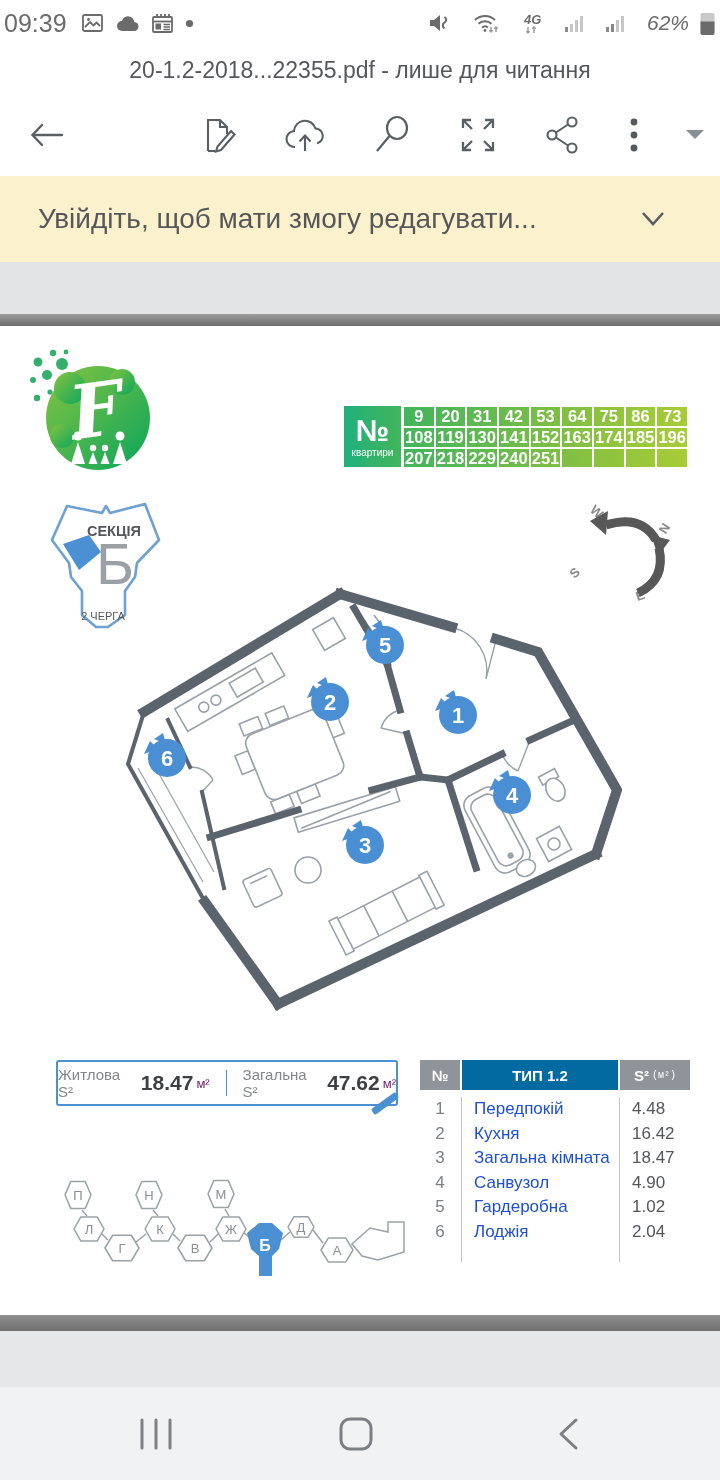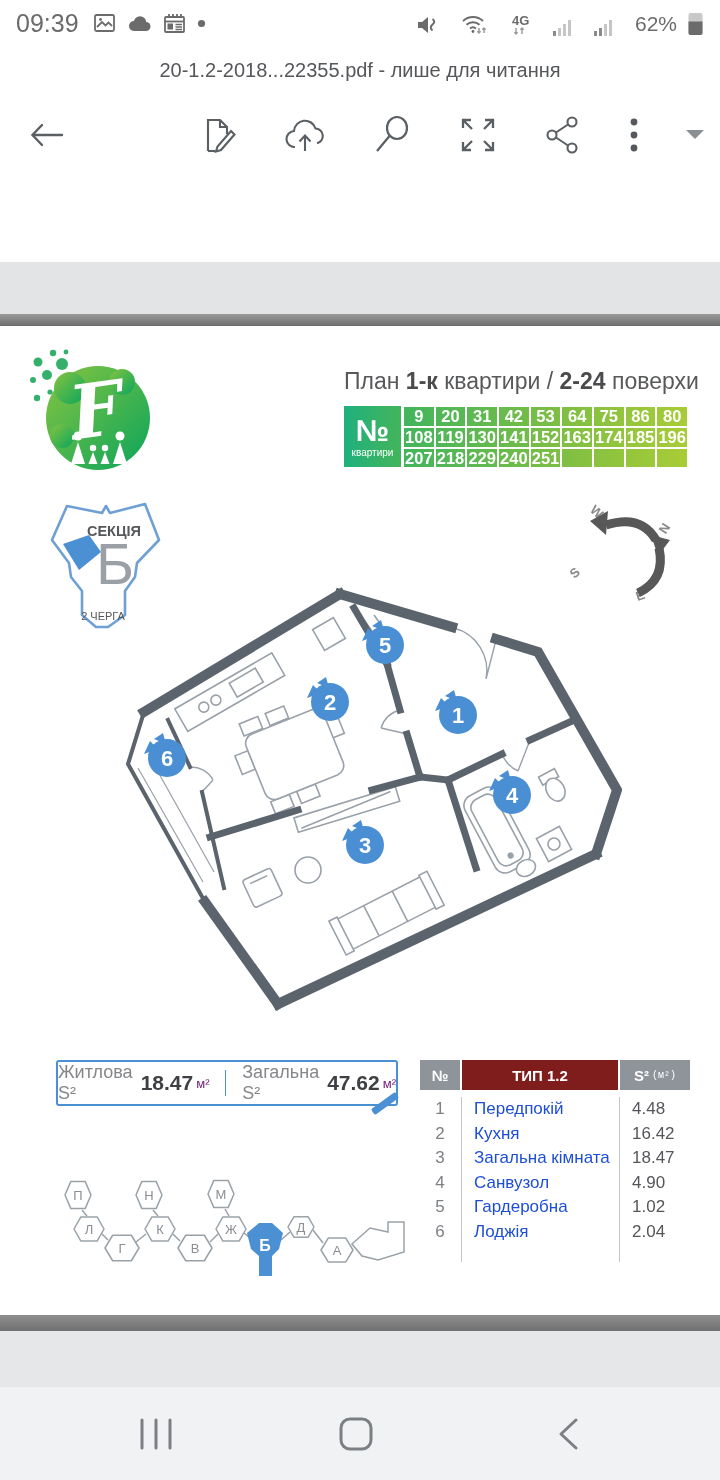--- a/index.html
+++ b/index.html
@@ -2,29 +2,29 @@
 <html><head>
 <meta charset="utf-8">
 <style>
   html,body{margin:0;padding:0;background:#cfcfcf;}
   .screen{position:relative;width:720px;height:1480px;background:#fff;overflow:hidden;
           font-family:"Liberation Sans",sans-serif;color:#55575a;}
   svg{display:block;}
   .abs{position:absolute;}
 
   
-  .status-bar{position:absolute;top:0;left:0;right:0;height:46px;display:flex;align-items:center;padding:0 16px;box-sizing:border-box;}
+  .status-bar{position:absolute;top:0;left:0;right:0;height:46px;display:flex;align-items:center;padding:0 4px;box-sizing:border-box;}
   .sb-time{font-size:25px;color:#6b6b6b;margin-right:14px;}
   .sb-ico{margin-right:11px;display:flex;align-items:center;}
-  .sb-right{margin-left:auto;display:flex;align-items:flex-end;gap:10px;}
+  .sb-right{margin-left:auto;display:flex;align-items:center;gap:10px;font-style:italic;}
   .sb-batt{font-size:21px;color:#6b6b6b;}
 
   
   .title-bar{position:absolute;top:46px;left:0;right:0;height:48px;display:flex;align-items:center;justify-content:center;}
-  .title-bar span{font-size:20px;color:#55575a;}
+  .title-bar span{font-size:23px;color:#55575a;}
 
   
   .toolbar{position:absolute;top:94px;left:0;right:0;height:82px;}
   .tb-back{position:absolute;left:26px;top:21px;}
   .tb-right{position:absolute;left:196px;right:14px;top:0;height:82px;display:flex;align-items:center;justify-content:space-between;}
   .tb-btn{display:flex;align-items:center;}
 
   
   .banner{position:absolute;top:176px;left:0;right:0;height:86px;background:#fbf1cc;display:flex;align-items:center;padding:0 38px;box-sizing:border-box;}
   .banner-text{font-size:28px;color:#55575a;}
@@ -52,31 +52,31 @@
   .apt-corner .no{font-size:30px;font-weight:bold;line-height:1;}
   .apt-corner .lbl{font-size:10px;margin-top:1px;}
   .apt-cells{flex:1;display:grid;grid-template-columns:repeat(9,1fr);grid-template-rows:repeat(3,1fr);}
   .apt-cell{border:1px solid #fff;display:flex;align-items:center;justify-content:center;
             color:#fff;font-size:16.5px;font-weight:bold;}
 
   
   .area-box{position:absolute;left:56px;top:734px;width:342px;height:46px;border:2px solid #4a90d2;border-radius:3px;
             display:flex;align-items:center;justify-content:center;box-sizing:border-box;background:#fff;}
   .area-box .corner{position:absolute;right:-4px;bottom:-3px;width:30px;height:7px;background:#4a90d2;transform:rotate(-36deg);border-radius:2px;}
-  .as-label{font-size:18px;color:#85878a;margin-right:8px;}
+  .as-label{font-size:15px;color:#85878a;margin-right:8px;}
   .as-value{font-size:21px;font-weight:bold;color:#3e4043;}
   .as-unit{font-size:13px;color:#701a75;margin-left:3px;}
   .as-div{width:1px;height:26px;background:#4a90d2;margin:0 16px;}
 
   
   .room-table{position:absolute;left:420px;top:734px;width:270px;}
   .rt-head{display:grid;grid-template-columns:40px 156px 70px;gap:2px;}
   .rt-head>div{height:30px;display:flex;align-items:center;justify-content:center;color:#fff;font-weight:bold;font-size:15px;}
   .rt-head .h0,.rt-head .h2{background:#8e949a;}
-  .rt-head .h1{background:#7f1d1d;}
+  .rt-head .h1{background:#0369a1;}
   .rt-head .sup-unit{font-size:10px;font-weight:normal;margin-left:3px;font-family:Liberation Mono, monospace;}
   .room-body{margin-top:7px;}
   .room-row{display:grid;grid-template-columns:40px 156px 70px;gap:2px;height:24.5px;align-items:center;}
   .rc{font-size:17px;}
   .rc.c0{text-align:center;color:#7d8084;}
   .rc.c1{padding-left:12px;color:#1d4ed8;}
   .rc.c2{padding-left:12px;color:#54565a;}
   .vline{position:absolute;width:1px;background:#c3c6c9;top:37px;height:165px;}
   .vline.v1{left:41px;} .vline.v2{left:199px;}
 
@@ -235,20 +235,28 @@
           </svg>
       </span>
       <span class="tb-btn">
         <svg width="22" height="14" viewBox="0 0 22 14">
             <polygon points="2,2 20,2 11,11" fill="#8a8f94"></polygon>
           </svg>
       </span>
     </span>
   </div>
 
+  <div class="banner">
+    <span class="banner-text">Увійдіть, щоб мати змогу редагувати...</span>
+    <span class="banner-chevron">
+      <svg width="30" height="22" viewBox="0 0 30 22" fill="none" stroke="#5b5e62" stroke-width="2.6">
+          <path d="M5 5 L15 16 L25 5"></path>
+        </svg>
+    </span>
+  </div>
 
   <div class="gap1"></div>
   <div class="sep1"></div>
 
   <div class="page">
 
     <svg class="abs" style="left:26px;top:18px;" width="136" height="136" viewBox="0 0 136 136">
       <defs>
           <linearGradient id="gr" x1="0" y1="0" x2="1" y2="1">
         <stop offset="0" stop-color="#86c440"></stop>
@@ -278,39 +286,36 @@
         <circle cx="94" cy="92" r="4.5"></circle>
           <path d="M87 120 L94 98 L101 120 Z"></path>
         <circle cx="67" cy="104" r="3.2"></circle>
           <path d="M62.5 120 L67 108 L71.5 120 Z"></path>
         <circle cx="79" cy="104" r="3.2"></circle>
           <path d="M74.5 120 L79 108 L83.5 120 Z"></path>
       </g>
     </svg>
 
 
-    <div class="plan-title">
-      <span>План </span><b>1-к</b><span> квартири</span><span> / </span><b>2-24</b><span> поверхи</span>
-    </div>
 
     <div class="apt-table">
       <div class="apt-corner">
         <div class="no">№</div>
         <div class="lbl">квартири</div>
       </div>
       <div class="apt-cells" id="apt-cells">
           <div class="apt-cell">9</div>
           <div class="apt-cell">20</div>
           <div class="apt-cell">31</div>
           <div class="apt-cell">42</div>
           <div class="apt-cell">53</div>
           <div class="apt-cell">64</div>
           <div class="apt-cell">75</div>
           <div class="apt-cell">86</div>
-          <div class="apt-cell">80</div>
+          <div class="apt-cell">73</div>
           <div class="apt-cell">108</div>
           <div class="apt-cell">119</div>
           <div class="apt-cell">130</div>
           <div class="apt-cell">141</div>
           <div class="apt-cell">152</div>
           <div class="apt-cell">163</div>
           <div class="apt-cell">174</div>
           <div class="apt-cell">185</div>
           <div class="apt-cell">196</div>
           <div class="apt-cell">207</div>

